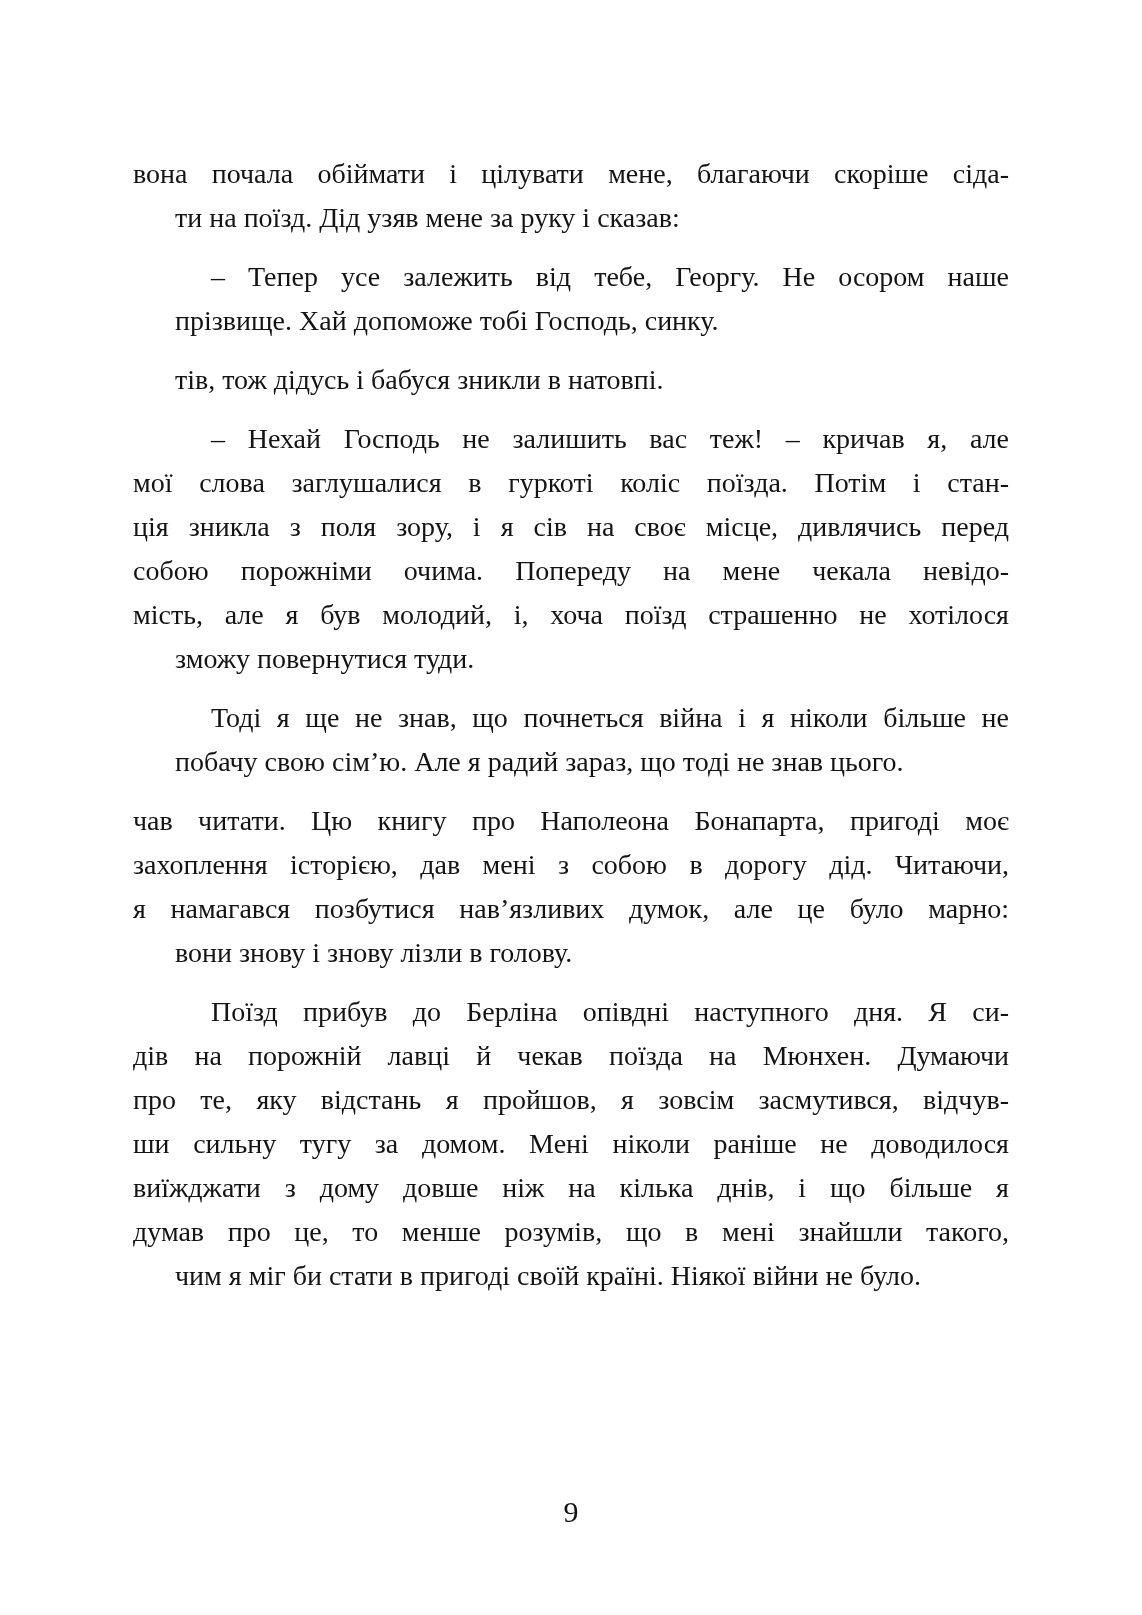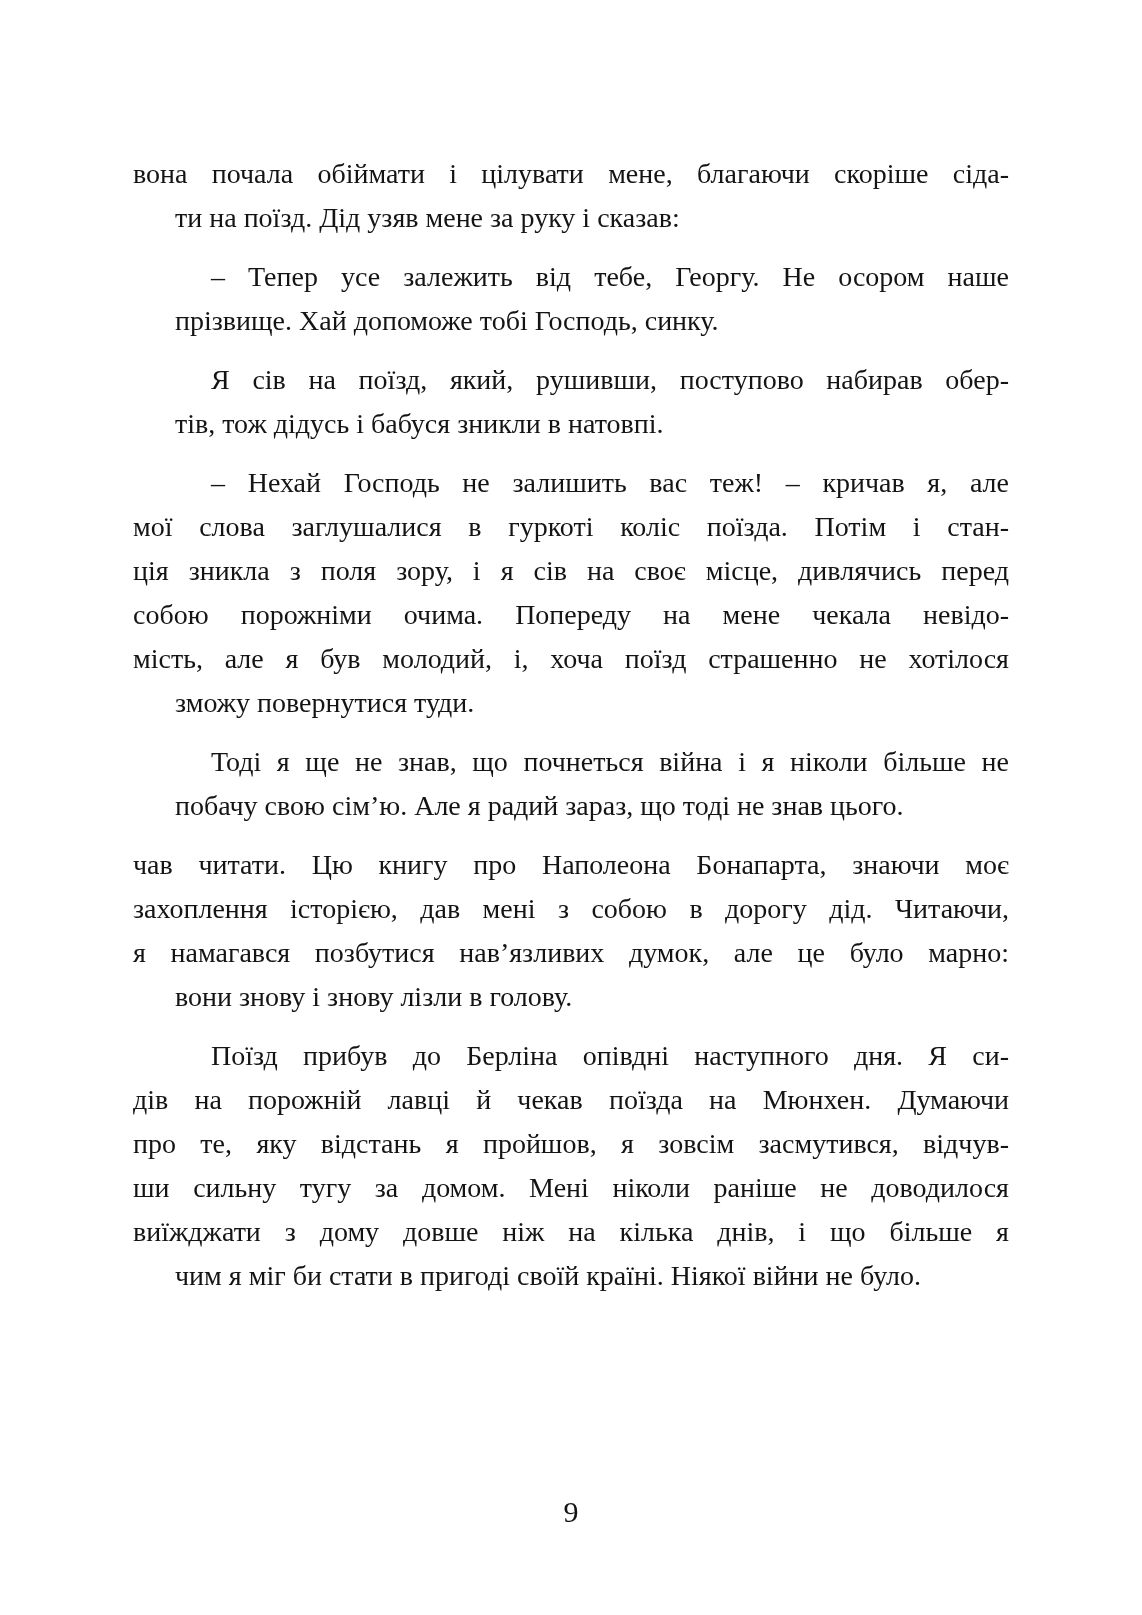--- a/index.html
+++ b/index.html
@@ -62,50 +62,50 @@
       <div class="line">вона почала обіймати і цілувати мене, благаючи скоріше сіда-</div>
       <div class="line last">ти на поїзд. Дід узяв мене за руку і сказав:</div>
     </div>
 
     <div class="para">
       <div class="line indent">– Тепер усе залежить від тебе, Георгу. Не осором наше</div>
       <div class="line last">прізвище. Хай допоможе тобі Господь, синку.</div>
     </div>
 
     <div class="para">
-      <div class="line indent">Я сів на поїзд, який, рушивши, поступово набирав обер-</div>
       <div class="line last">тів, тож дідусь і бабуся зникли в натовпі.</div>
     </div>
 
     <div class="para">
       <div class="line indent">– Нехай Господь не залишить вас теж! – кричав я, але</div>
       <div class="line">мої слова заглушалися в гуркоті коліс поїзда. Потім і стан-</div>
       <div class="line">ція зникла з поля зору, і я сів на своє місце, дивлячись перед</div>
       <div class="line">собою порожніми очима. Попереду на мене чекала невідо-</div>
       <div class="line">мість, але я був молодий, і, хоча поїзд страшенно не хотілося</div>
       <div class="line last">зможу повернутися туди.</div>
     </div>
 
     <div class="para">
       <div class="line indent">Тоді я ще не знав, що почнеться війна і я ніколи більше не</div>
       <div class="line last">побачу свою сім’ю. Але я радий зараз, що тоді не знав цього.</div>
     </div>
 
     <div class="para">
-      <div class="line">чав читати. Цю книгу про Наполеона Бонапарта, знаючи моє</div>
+      <div class="line">чав читати. Цю книгу про Наполеона Бонапарта, пригоді моє</div>
       <div class="line">захоплення історією, дав мені з собою в дорогу дід. Читаючи,</div>
       <div class="line">я намагався позбутися нав’язливих думок, але це було марно:</div>
       <div class="line last">вони знову і знову лізли в голову.</div>
     </div>
 
     <div class="para">
       <div class="line indent">Поїзд прибув до Берліна опівдні наступного дня. Я си-</div>
       <div class="line">дів на порожній лавці й чекав поїзда на Мюнхен. Думаючи</div>
       <div class="line">про те, яку відстань я пройшов, я зовсім засмутився, відчув-</div>
       <div class="line">ши сильну тугу за домом. Мені ніколи раніше не доводилося</div>
       <div class="line">виїжджати з дому довше ніж на кілька днів, і що більше я</div>
+      <div class="line">думав про це, то менше розумів, що в мені знайшли такого,</div>
       <div class="line last">чим я міг би стати в пригоді своїй країні. Ніякої війни не було.</div>
     </div>
 
   </div>
 
   <div class="page-number">9</div>
 </div>
 
 </body></html>

